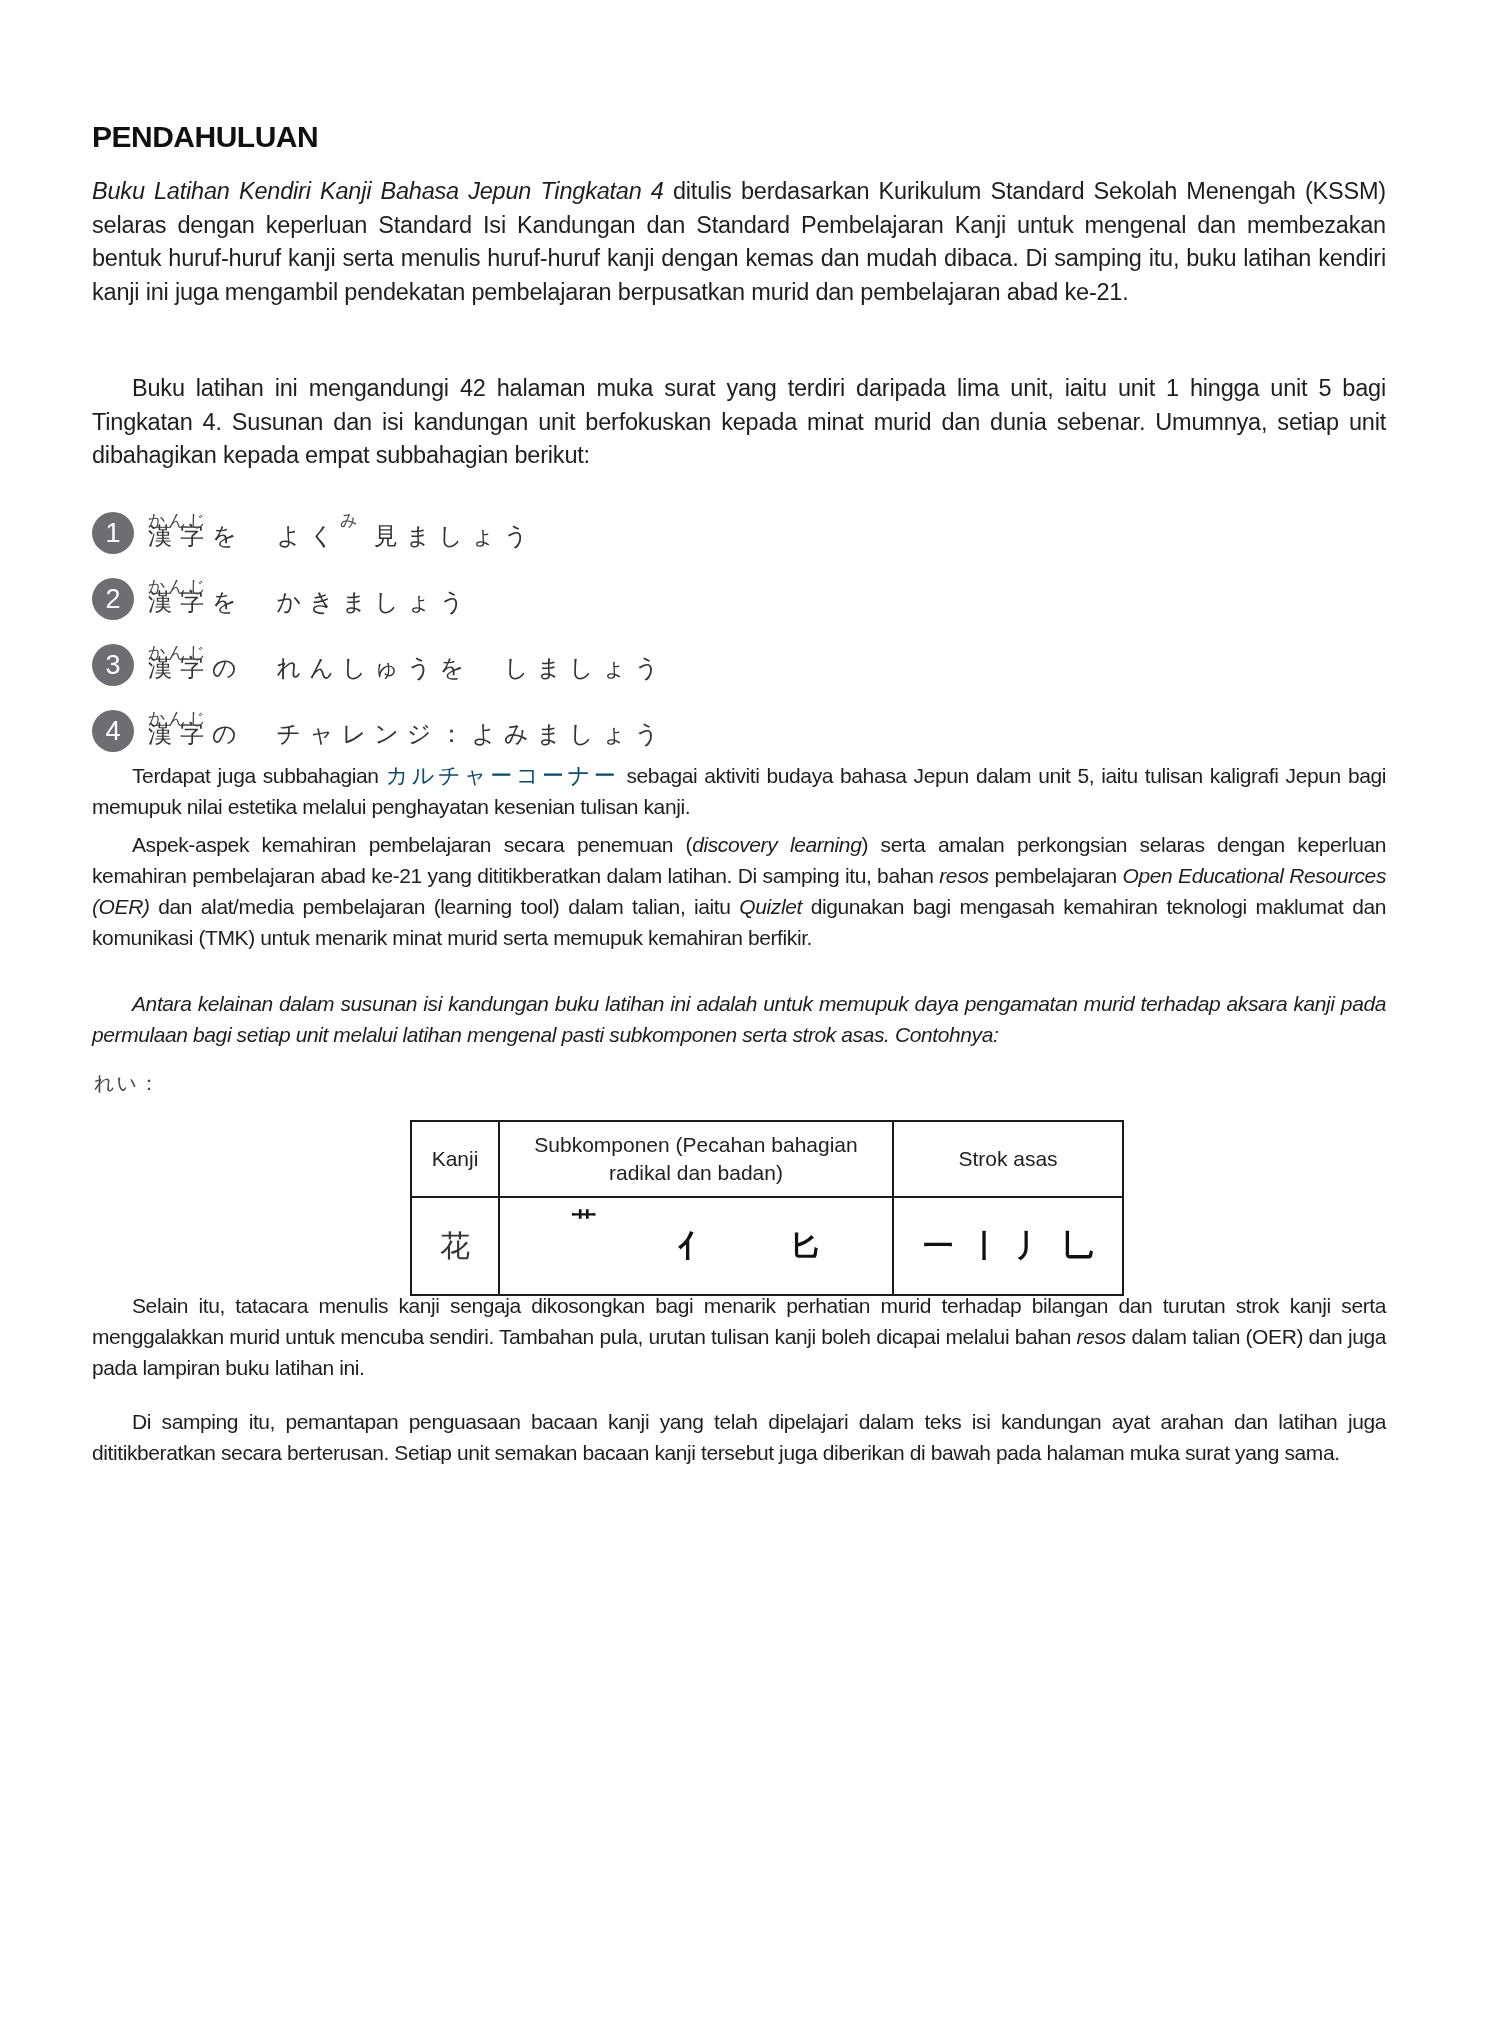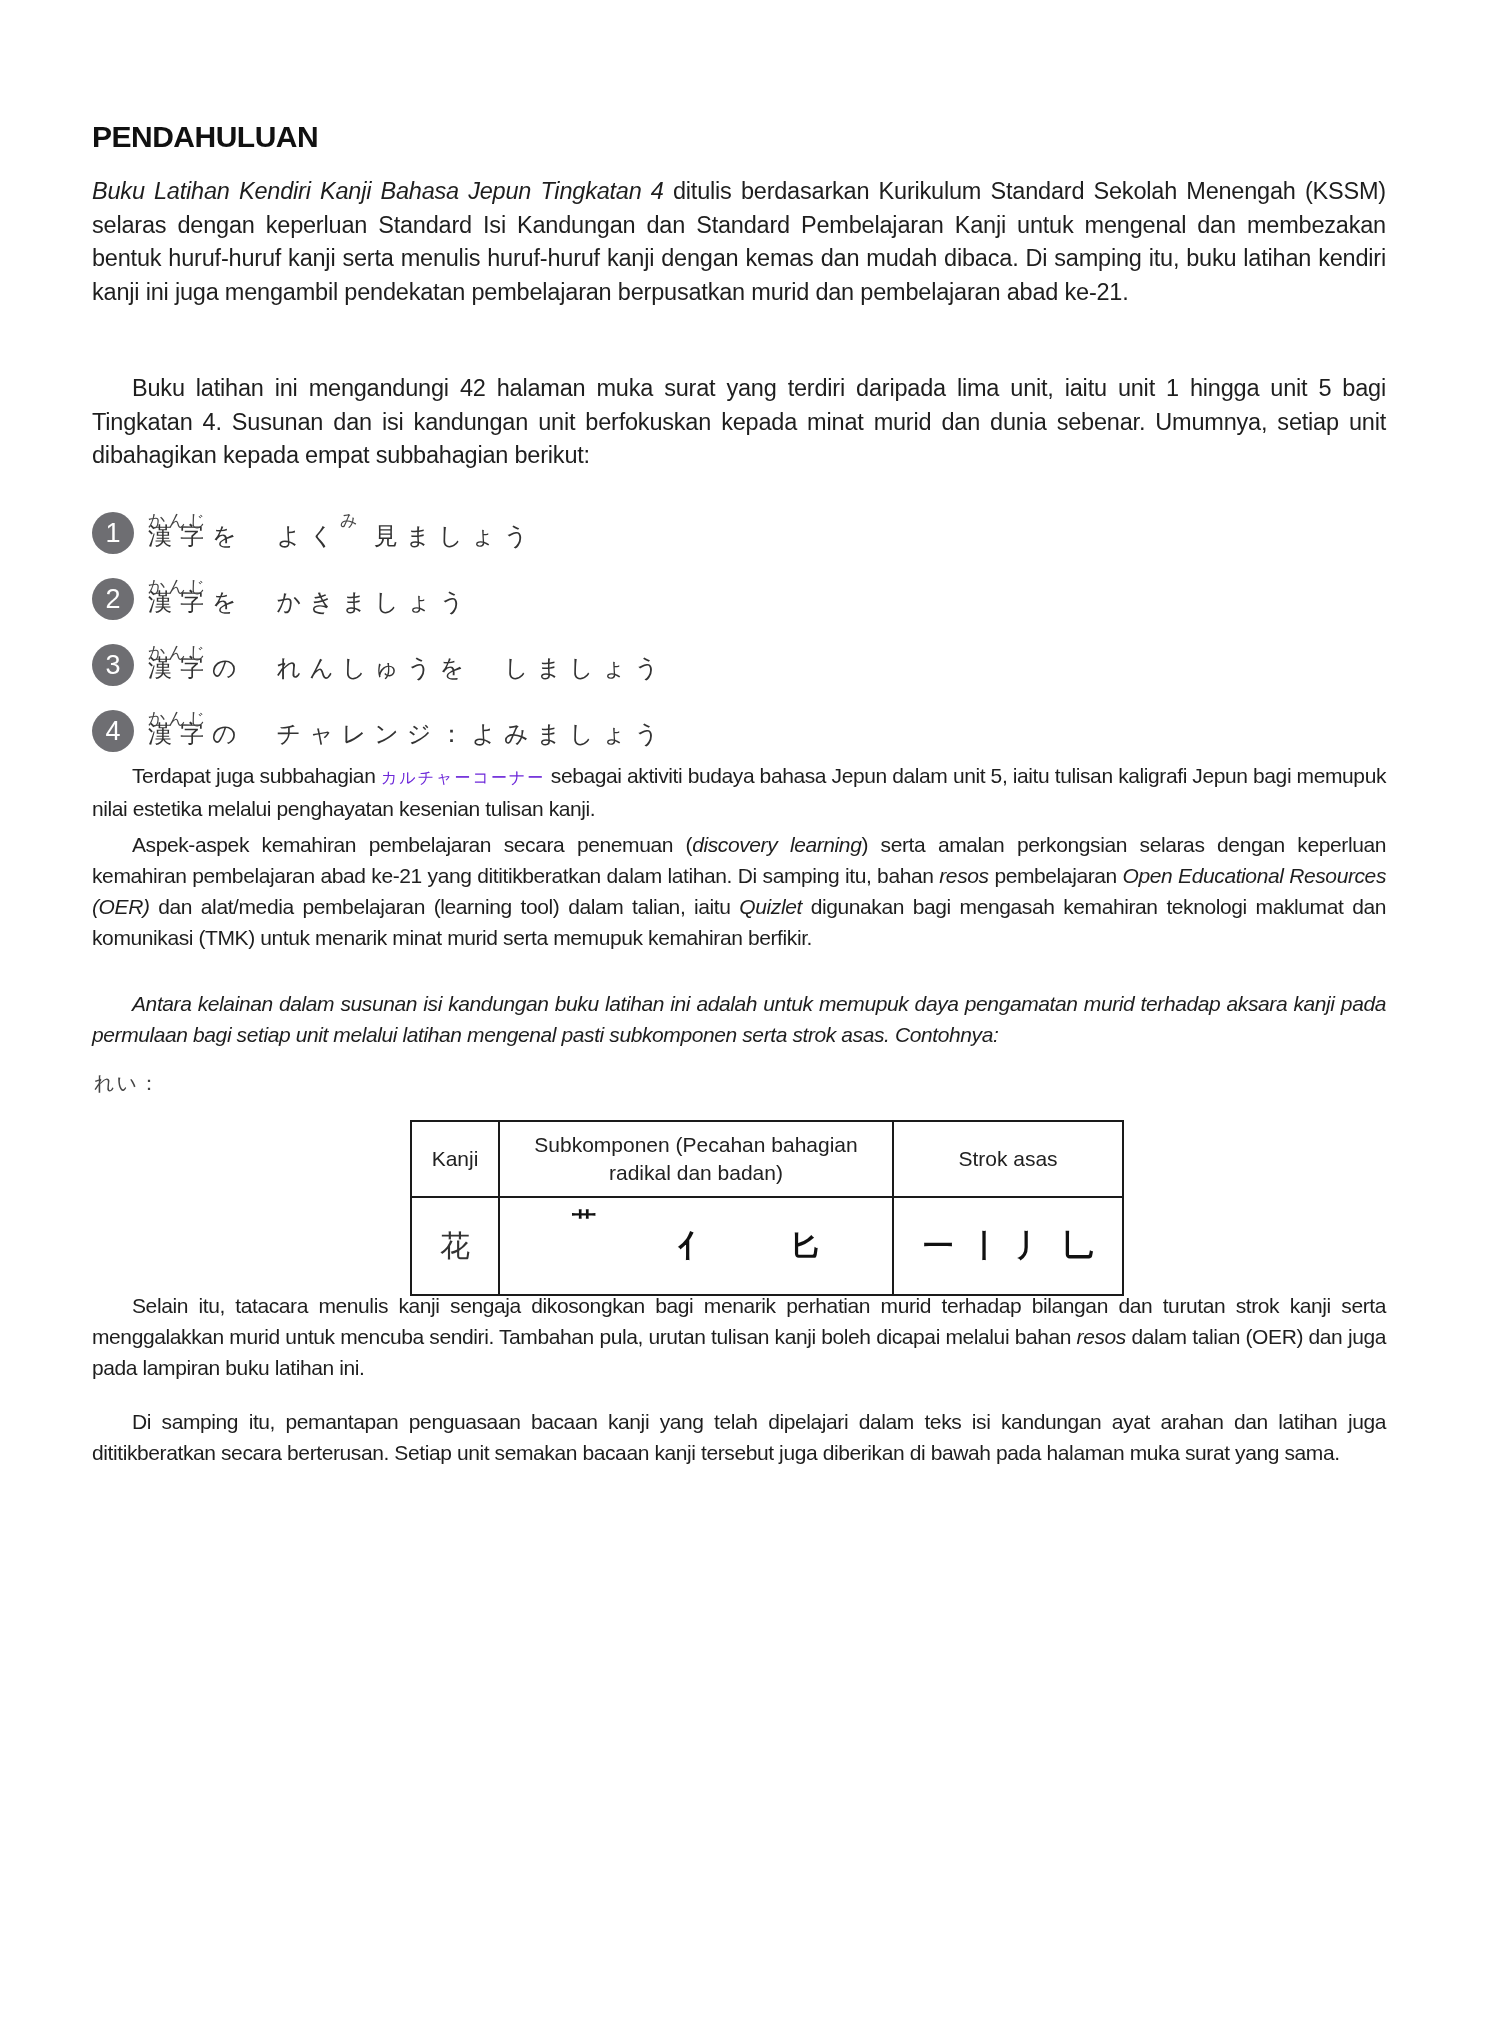--- a/index.html
+++ b/index.html
@@ -89,21 +89,21 @@
     </div>
     <div class="sub-item">
       <div class="num">4</div>
       <div class="jp">
         <span class="ruby" style="left:0">かんじ</span>
         <span>漢字の　チャレンジ：よみましょう</span>
       </div>
     </div>
   </div>
 
-  <p id="para3" class="indent small"><span>Terdapat juga subbahagian </span><span style="font-family:'DejaVu Sans',sans-serif;font-size:16px;color:#6d28d9;letter-spacing:2px">カルチャーコーナー</span><span>  sebagai aktiviti budaya bahasa Jepun dalam unit 5, iaitu tulisan kaligrafi Jepun bagi memupuk nilai estetika melalui penghayatan kesenian tulisan kanji.</span></p>
+  <p id="para3" class="indent small"><span>Terdapat juga subbahagian </span><span style="font-family:'DejaVu Sans',sans-serif;font-size:22px;color:#0c4a6e;letter-spacing:2px">カルチャーコーナー</span><span>  sebagai aktiviti budaya bahasa Jepun dalam unit 5, iaitu tulisan kaligrafi Jepun bagi memupuk nilai estetika melalui penghayatan kesenian tulisan kanji.</span></p>
 
   <p id="para4" class="indent small"><span>Aspek-aspek kemahiran pembelajaran secara penemuan (</span><i>discovery learning</i><span>) serta amalan perkongsian selaras dengan keperluan kemahiran pembelajaran abad ke-21 yang dititikberatkan dalam latihan. Di samping itu, bahan </span><i>resos</i><span> pembelajaran </span><i>Open Educational Resources (OER)</i><span> dan alat/media pembelajaran (learning tool) dalam talian, iaitu </span><i>Quizlet</i><span> digunakan bagi mengasah kemahiran teknologi maklumat dan komunikasi (TMK) untuk menarik minat murid serta memupuk kemahiran berfikir.</span></p>
 
   <p id="para5" class="indent small">Antara kelainan dalam susunan isi kandungan buku latihan ini adalah untuk memupuk daya pengamatan murid terhadap aksara kanji pada permulaan bagi setiap unit melalui latihan mengenal pasti subkomponen serta strok asas. Contohnya:</p>
 
   <div class="rei">れい：</div>
 
   <table class="ex">
     <tbody>
         <tr>

